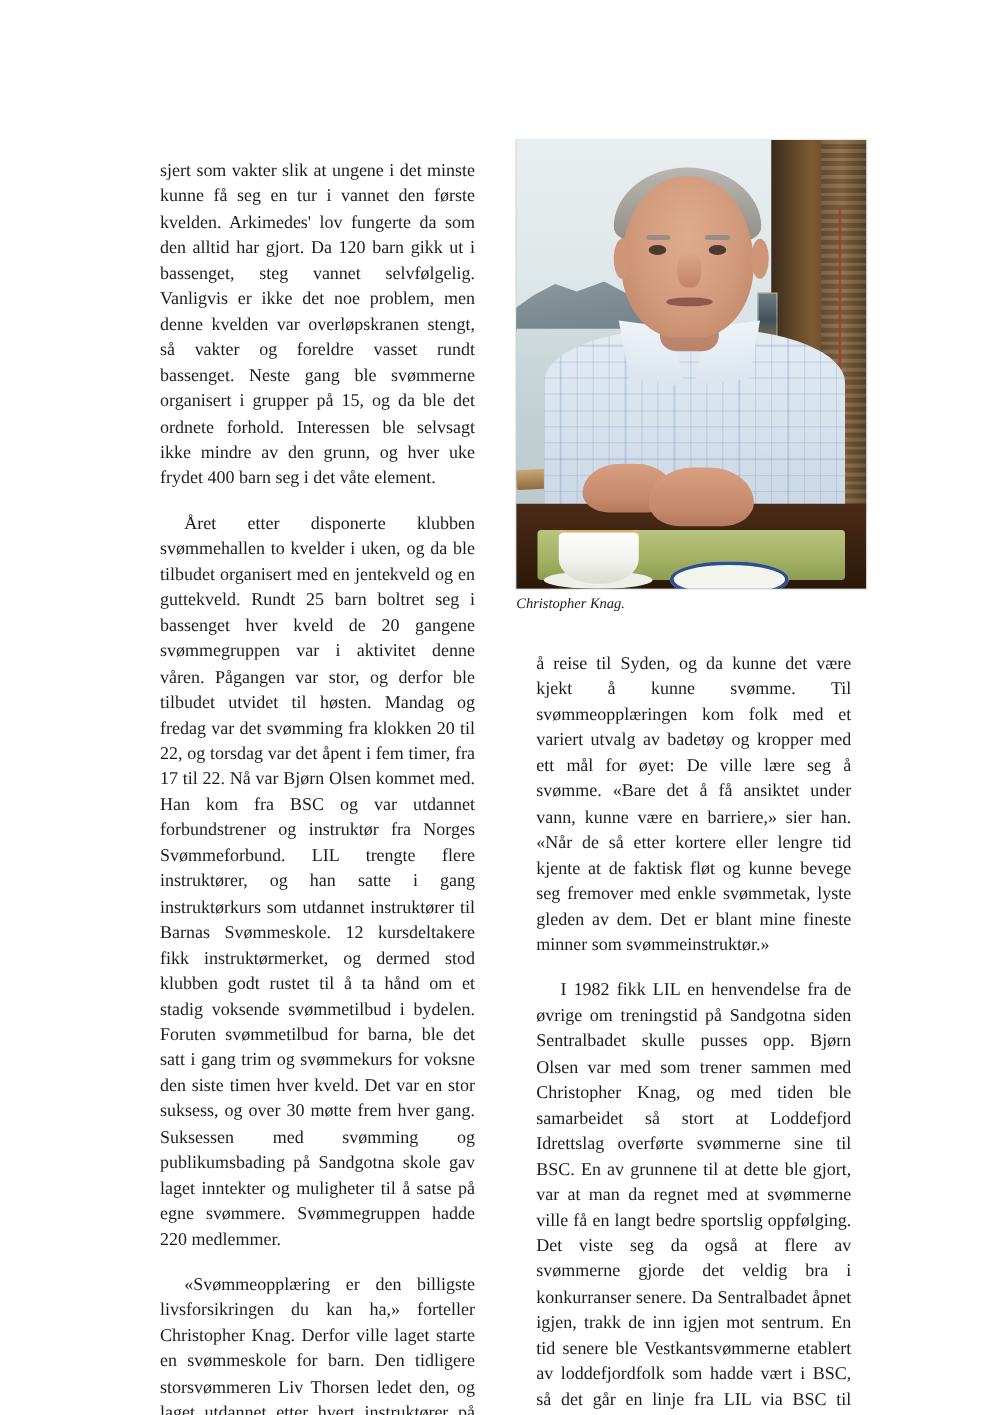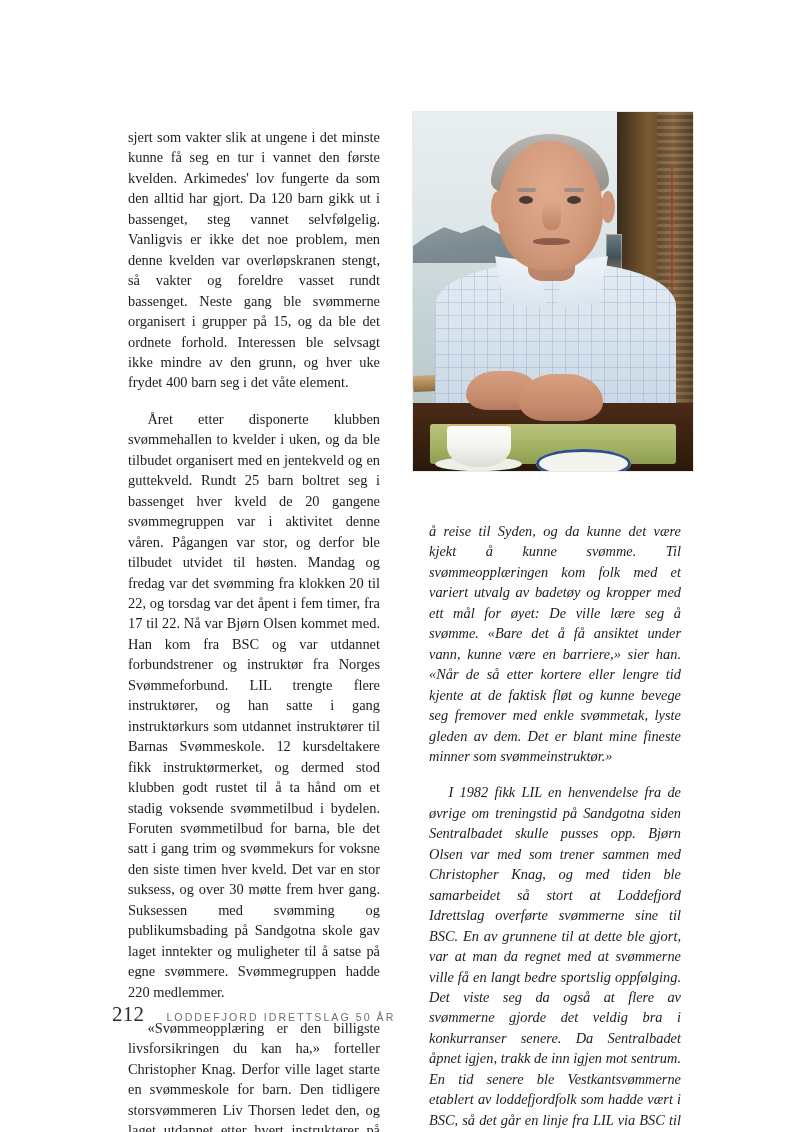--- a/index.html
+++ b/index.html
@@ -28,21 +28,21 @@
     width: 284px;
     font-size: 14.4px;
     line-height: 20.45px;
     text-align: justify;
     text-justify: inter-word;
     hyphens: manual;
     -webkit-hyphens: manual;
     color: #1c1c1c;
   }
   .col-left  { left: 112px; top: 111px; height: 872px; }
-  .col-right { left: 413px; top: 505px; height: 478px; font-style: italic; }
+  .col-right { left: 413px; top: 505px; height: 478px; }
 
   .col p {
     margin: 16px;
     text-indent: 0;
   }
   .col p.indent {
     text-indent: 1.35em;
   }
 
   
@@ -305,30 +305,27 @@
       <div class="ph-table"></div>
       <div class="ph-mat"></div>
       <div class="ph-hand-l"></div>
       <div class="ph-hand-r"></div>
       <div class="ph-saucer"></div>
       <div class="ph-cup"></div>
       <div class="ph-plate"></div>
     </div>
   </div>
 
+  <div class="caption">Christopher Knag.</div>
 
   <div class="col col-left">
     <p>sjert som vakter slik at ungene i det minste kunne få seg en tur i vannet den første kvelden. Arkimedes' lov fungerte da som den alltid har gjort. Da 120 barn gikk ut i bassenget, steg vannet selvfølgelig. Vanligvis er ikke det noe problem, men denne kvelden var overløpskranen stengt, så vakter og foreldre vasset rundt bassenget. Neste gang ble svømmerne organisert i grupper på 15, og da ble det ordnete forhold. Interessen ble selvsagt ikke mindre av den grunn, og hver uke frydet 400 barn seg i det våte element.</p>
     <p class="indent">Året etter disponerte klubben svømmehallen to kvelder i uken, og da ble tilbudet organisert med en jentekveld og en guttekveld. Rundt 25 barn boltret seg i bassenget hver kveld de 20 gangene svømmegruppen var i aktivitet denne våren. Pågangen var stor, og derfor ble tilbudet utvidet til høsten. Mandag og fredag var det svømming fra klokken 20 til 22, og torsdag var det åpent i fem timer, fra 17 til 22. Nå var Bjørn Olsen kommet med. Han kom fra BSC og var utdannet forbundstrener og instruktør fra Norges Svømmeforbund. LIL trengte flere instruktører, og han satte i gang instruktørkurs som utdannet instruktører til Barnas Svømmeskole. 12 kursdeltakere fikk instruktørmerket, og dermed stod klubben godt rustet til å ta hånd om et stadig voksende svømmetilbud i bydelen. Foruten svømmetilbud for barna, ble det satt i gang trim og svømmekurs for voksne den siste timen hver kveld. Det var en stor suksess, og over 30 møtte frem hver gang. Suksessen med svømming og publikumsbading på Sandgotna skole gav laget inntekter og muligheter til å satse på egne svømmere. Svømmegruppen hadde 220 medlemmer.</p>
     <p class="indent">«Svømmeopplæring er den billigste livsforsikringen du kan ha,» forteller Christopher Knag. Derfor ville laget starte en svømmeskole for barn. Den tidligere storsvømmeren Liv Thorsen ledet den, og laget utdannet etter hvert instruktører på flere nivåer. Selv tok Christopher seg av svømmeopplæring for voksne. «Her kom mennesker i godt voksen alder og innså at de måtte lære seg å svømme. Det er et stort skritt å ta.» En av grunnene til at de kom, var folk hadde begynt</p>
   </div>
 
   <div class="col col-right">
     <p>å reise til Syden, og da kunne det være kjekt å kunne svømme. Til svømmeopplæringen kom folk med et variert utvalg av badetøy og kropper med ett mål for øyet: De ville lære seg å svømme. «Bare det å få ansiktet under vann, kunne være en barriere,» sier han. «Når de så etter kortere eller lengre tid kjente at de faktisk fløt og kunne bevege seg fremover med enkle svømmetak, lyste gleden av dem. Det er blant mine fineste minner som svømmeinstruktør.»</p>
     <p class="indent">I 1982 fikk LIL en henvendelse fra de øvrige om treningstid på Sandgotna siden Sentralbadet skulle pusses opp. Bjørn Olsen var med som trener sammen med Christopher Knag, og med tiden ble samarbeidet så stort at Loddefjord Idrettslag overførte svømmerne sine til BSC. En av grunnene til at dette ble gjort, var at man da regnet med at svømmerne ville få en langt bedre sportslig oppfølging. Det viste seg da også at flere av svømmerne gjorde det veldig bra i konkurranser senere. Da Sentralbadet åpnet igjen, trakk de inn igjen mot sentrum. En tid senere ble Vestkantsvømmerne etablert av loddefjordfolk som hadde vært i BSC, så det går en linje fra LIL via BSC til Vestkantsvømmerne.</p>
   </div>
 
-  <div class="footer">
-    <span class="folio">212</span>
-    <span class="runhead">LODDEFJORD IDRETTSLAG 50 ÅR</span>
-  </div>
 
 </div>
 
 </body></html>

